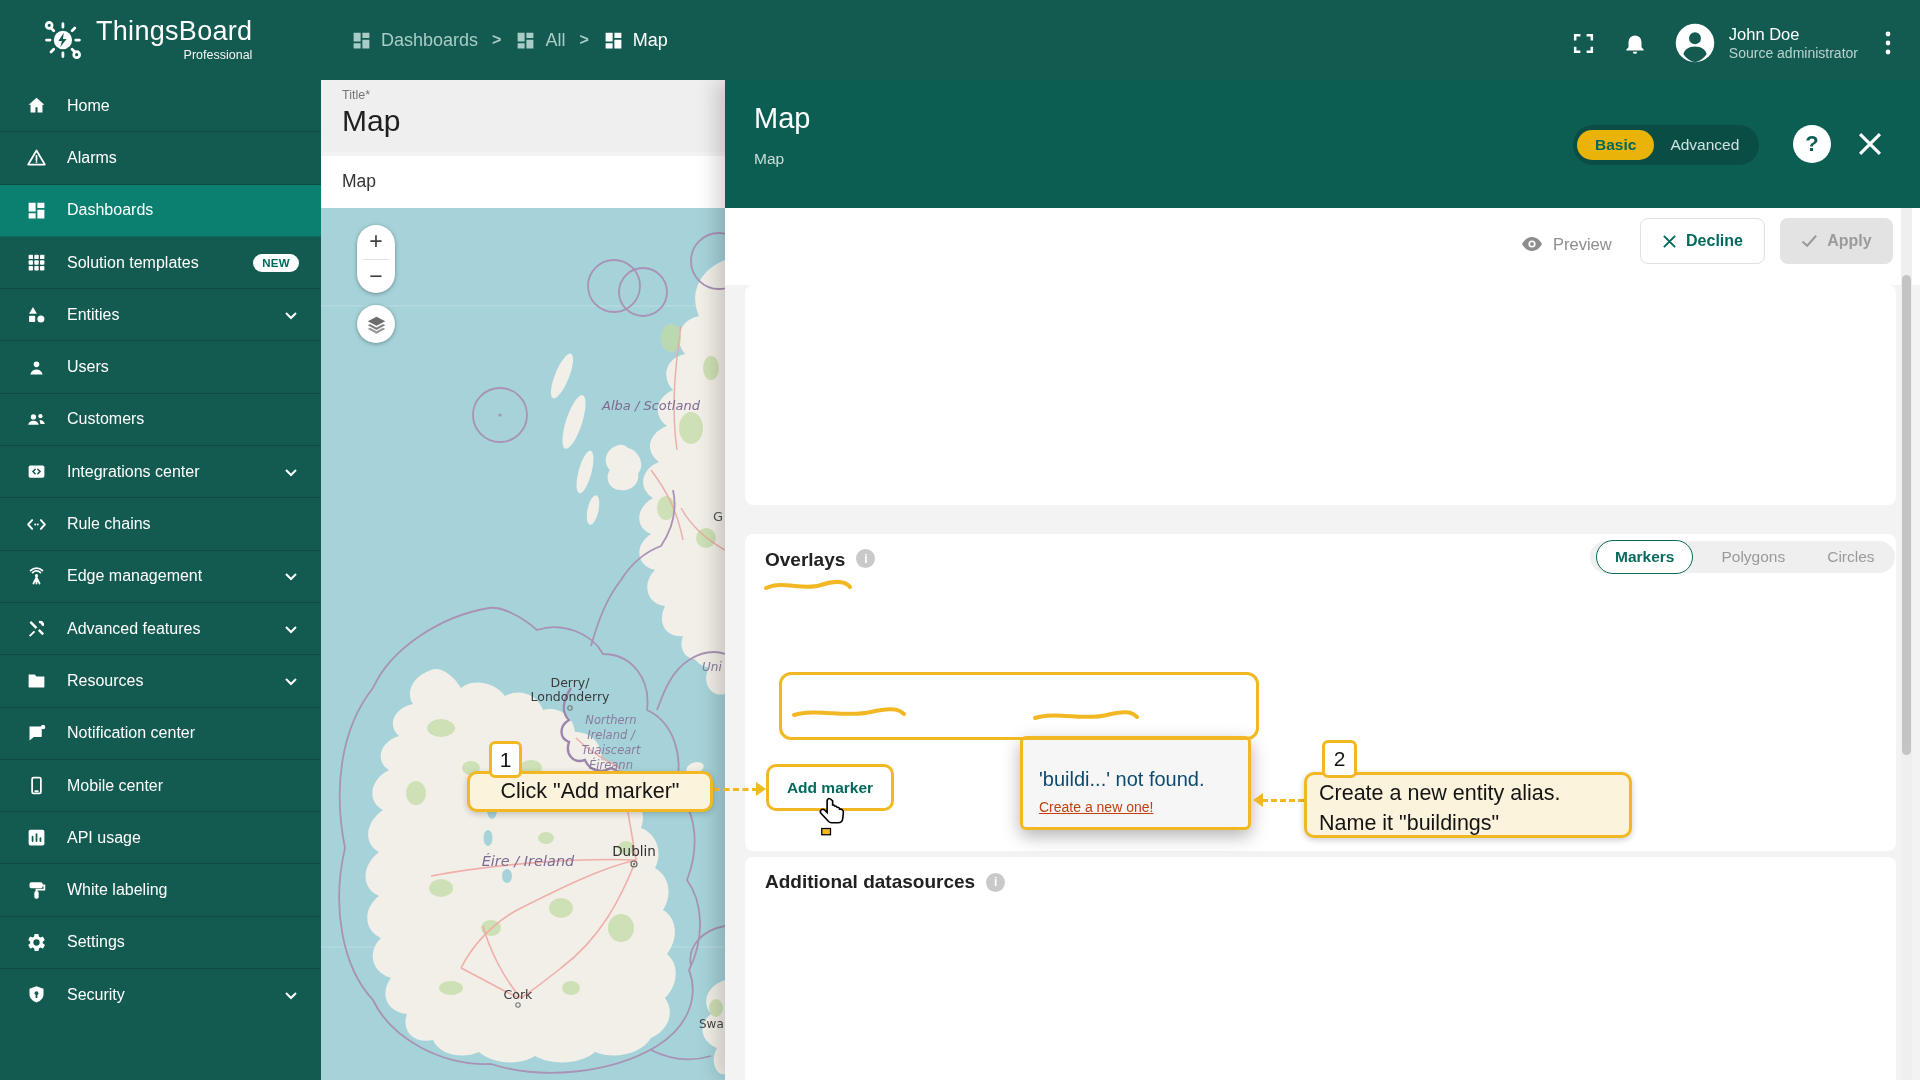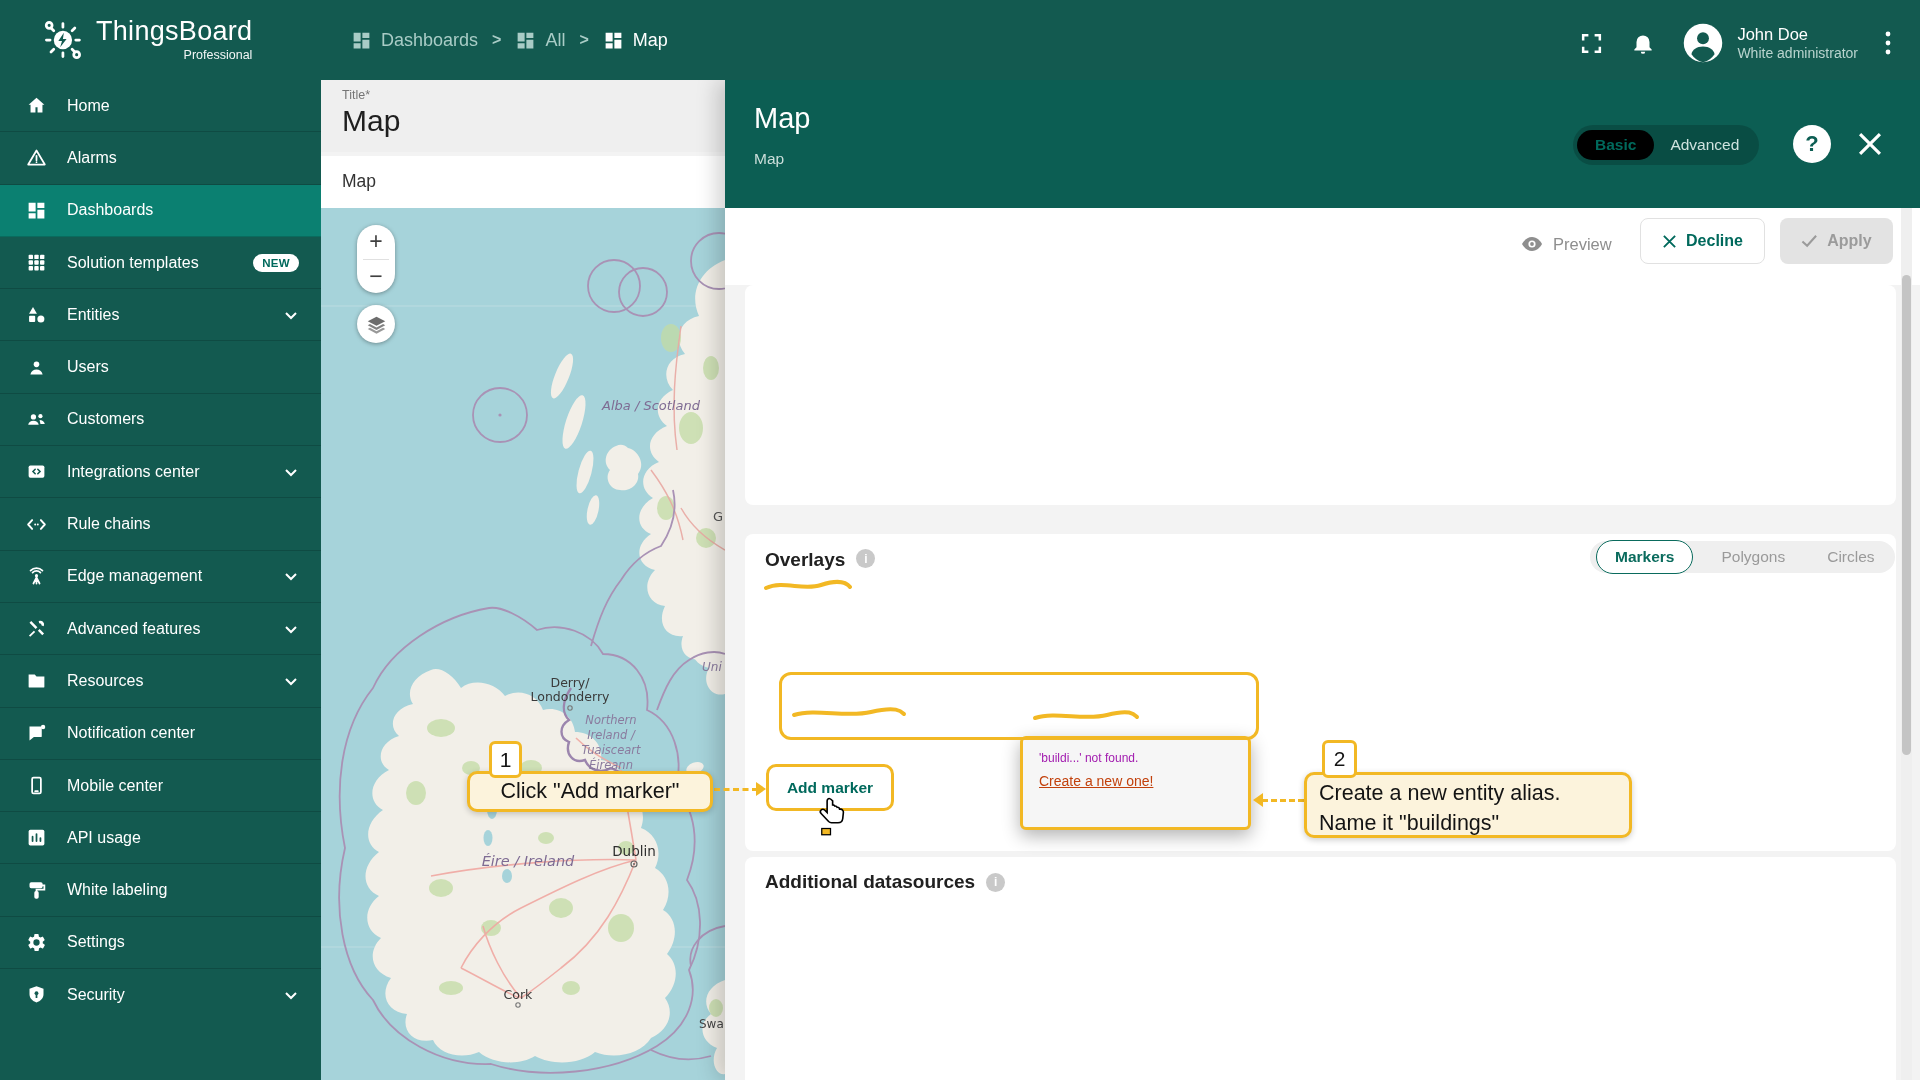--- a/index.html
+++ b/index.html
@@ -39,21 +39,21 @@
   .zoom-pill{left:36px;top:17px;width:38px;height:68px;border-radius:19px;display:flex;flex-direction:column;}
   .zoom-btn{flex:1;display:flex;align-items:center;justify-content:center;font-size:23px;color:#404040;cursor:pointer;}
   .zoom-div{height:1px;background:#e0e0e0;margin:0 6px;}
   .layers-btn{left:36px;top:97px;width:38px;height:38px;border-radius:50%;display:flex;align-items:center;justify-content:center;cursor:pointer;}
   
   .dlg{left:725px;top:80px;width:1195px;height:1000px;background:#F3F3F3;z-index:14;box-shadow:-8px 0 20px rgba(0,0,0,.18);}
   .dlg-head{position:absolute;left:0;top:0;width:1195px;height:128px;background:#0C5E53;}
   .dlg-title{position:absolute;left:29px;top:22px;color:#fff;font-size:29px;font-weight:500;}
   .dlg-sub{position:absolute;left:29px;top:70px;color:#CBDEDA;font-size:15.5px;}
   .mode-toggle{position:absolute;left:848px;top:45px;height:40px;background:rgba(0,0,0,.18);border-radius:20px;display:flex;align-items:center;padding:0 4px;}
-  .mode-basic{background:#000000;color:#00695C;font-weight:700;font-size:15.5px;border-radius:16px;padding:6px 18px;cursor:pointer;}
+  .mode-basic{background:#eab308;color:#00695C;font-weight:700;font-size:15.5px;border-radius:16px;padding:6px 18px;cursor:pointer;}
   .mode-adv{color:#CFE3DF;font-size:15.5px;padding:6px 16px;cursor:pointer;}
   .help-btn{position:absolute;left:1068px;top:45px;width:38px;height:38px;border-radius:50%;background:#fff;
             display:flex;align-items:center;justify-content:center;cursor:pointer;}
   .help-btn::before{content:"?";color:#0C5E53;font-size:22px;font-weight:700;}
   .close-x{position:absolute;left:1128px;top:47px;width:34px;height:34px;cursor:pointer;}
   .actions{position:absolute;left:0;top:128px;width:1195px;height:77px;background:#fff;}
   .preview{position:absolute;left:795px;top:24px;display:flex;align-items:center;gap:9px;color:#8E8E8E;font-size:16.5px;cursor:pointer;}
   .btn{position:absolute;box-sizing:border-box;border-radius:8px;display:flex;align-items:center;justify-content:center;gap:9px;
        font-size:16px;font-weight:700;cursor:pointer;}
   .btn-decline{left:915px;top:10px;width:125px;height:46px;background:#fff;border:1px solid #E1E1E1;color:#00695C;}
@@ -84,21 +84,21 @@
   .ann-box{position:absolute;background:#FCF3DC;border:3px solid #F2B824;border-radius:10px;z-index:52;
            color:#141414;font-size:21.5px;box-shadow:0 2px 6px rgba(0,0,0,.2);}
   .ann-num{position:absolute;background:#fff;border:3px solid #F2B824;border-radius:6px;z-index:53;
            display:flex;align-items:center;justify-content:center;font-size:21px;color:#141414;}
   .dash{position:absolute;border-top:3px dashed #F2B824;z-index:51;}
   .tri{position:absolute;width:0;height:0;z-index:51;}
   .squig{position:absolute;z-index:51;pointer-events:none;}
   .hl-rect{position:absolute;border:3px solid #F2B824;border-radius:12px;z-index:50;pointer-events:none;}
   .dropdown{position:absolute;left:1020px;top:736px;width:231px;height:94px;background:#F6F6F6;z-index:49;
             box-shadow:0 6px 18px rgba(0,0,0,.3);border:3px solid #F2B824;border-radius:6px;box-sizing:border-box;padding:12px 16px;}
-  .dd-line1{color:#a21caf;font-size:12px;}
+  .dd-line1{color:#0c4a6e;font-size:20px;margin-top:17px;}
   .dd-link{color:#c2410c;font-size:14px;text-decoration:underline;margin-top:8px;display:inline-block;cursor:pointer;}
   .caret{display:inline-block;width:1.6px;height:20px;background:#111;vertical-align:middle;margin-left:1px;}
   .scroll-track{position:absolute;left:1176px;top:128px;width:11px;height:872px;background:#EFEFEF;}
   .scroll-thumb{position:absolute;left:1177px;top:195px;width:9px;height:480px;background:#C4C4C4;border-radius:5px;cursor:pointer;}
   svg{display:block;}
   text{font-family:"DejaVu Sans","Liberation Sans",sans-serif;}
 </style>
 </head>
 <body>
 
@@ -150,21 +150,21 @@
         <path d="M12 22a2 2 0 0 0 2-2h-4a2 2 0 0 0 2 2zm6-6v-5a6 6 0 1 0-12 0v5l-2 2v1h16v-1z"></path>
         </svg>
       <div style="display:flex;align-items:center;gap:13px">
         <svg style="width:42px;height:42px" viewBox="0 0 24 24" fill="#fff">
           <circle cx="12" cy="12" r="11" fill="#fff"></circle>
           <circle cx="12" cy="9.3" r="3.4" fill="#135A50"></circle>
           <path d="M12 14c-3.6 0-6.2 1.9-6.6 4.4A10.9 10.9 0 0 0 12 23a10.9 10.9 0 0 0 6.6-4.6C18.2 15.9 15.6 14 12 14z" fill="#135A50"></path>
         </svg>
         <div class="userblock">
           <div class="user-name">John Doe</div>
-          <div class="user-role">White administrator</div>
+          <div class="user-role">Source administrator</div>
         </div>
       </div>
       <svg style="width:8px;height:26px" viewBox="0 0 8 26" fill="#fff">
         <circle cx="4" cy="4" r="2.4"></circle>
           <circle cx="4" cy="13" r="2.4"></circle>
           <circle cx="4" cy="22" r="2.4"></circle>
         </svg>
     </div>
   </div>
 

